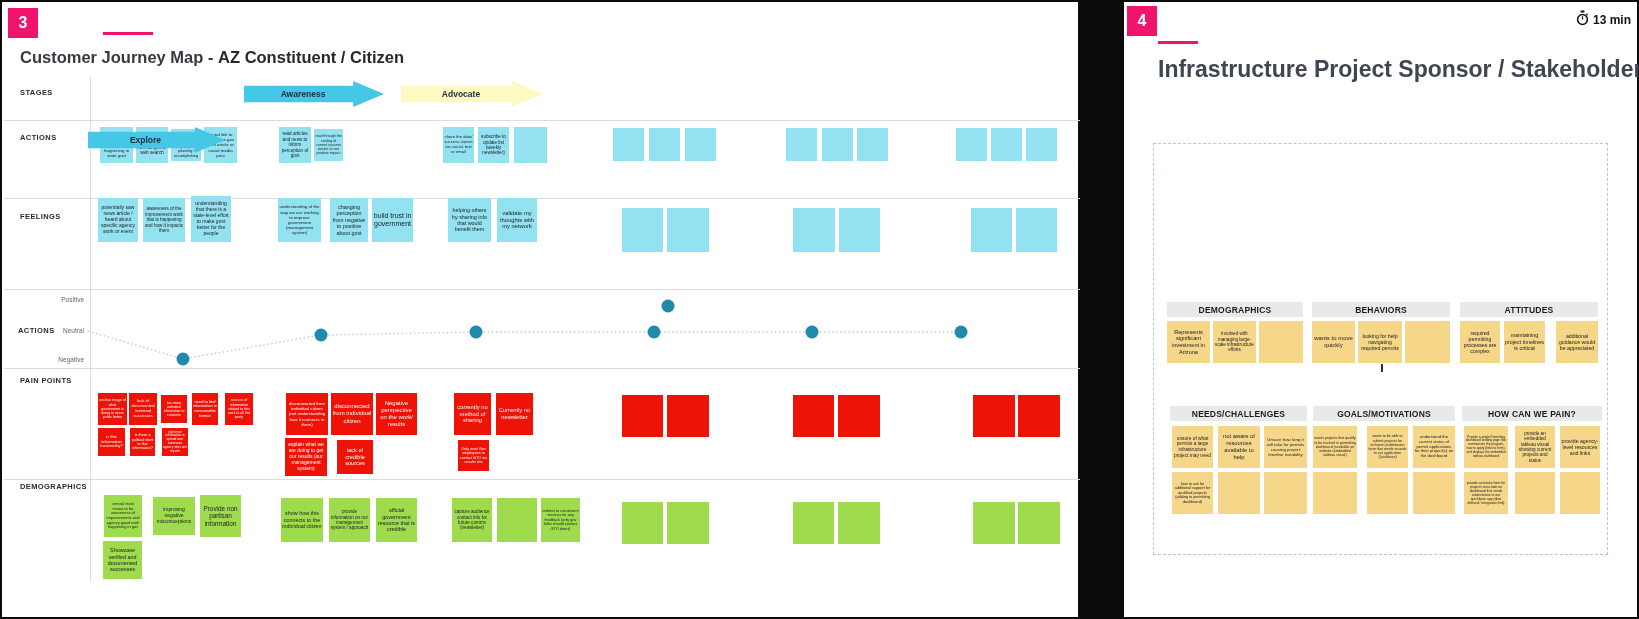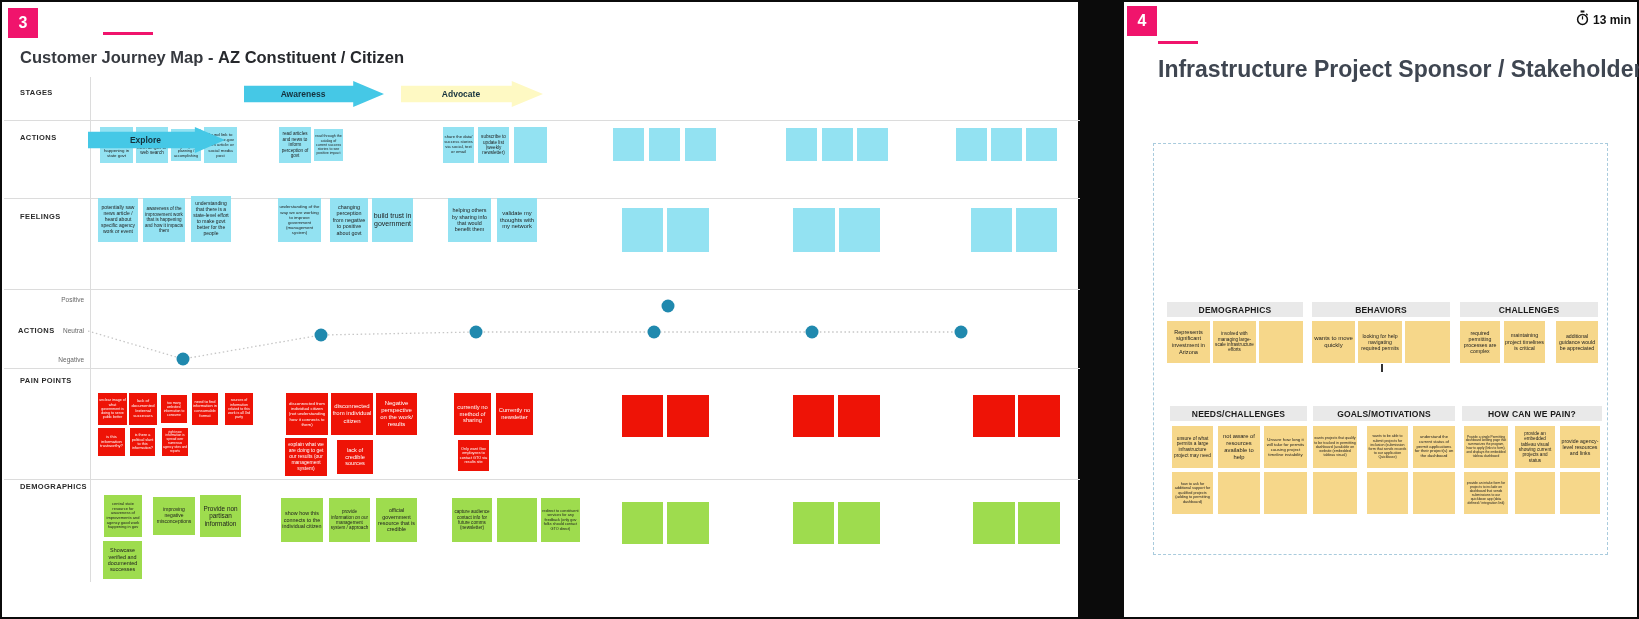--- a/index.html
+++ b/index.html
@@ -156,21 +156,21 @@
       <div class="sticky" style="left: 973px; top: 502px; width: 42px; height: 42px; background: rgb(158, 220, 78); font-size: 7.4px;"></div>
       <div class="sticky" style="left: 1018px; top: 502px; width: 42px; height: 42px; background: rgb(158, 220, 78); font-size: 7.4px;"></div>
       <div class="secbar" style="left: 1167px; top: 302px; width: 136px; background: rgb(233, 233, 233);">DEMOGRAPHICS</div>
       <div class="sticky" style="left: 1167px; top: 321px; width: 43px; height: 42px; background: rgb(246, 215, 138); font-size: 5.6px;">Represents significant investment in Arizona</div>
       <div class="sticky" style="left: 1213px; top: 321px; width: 43px; height: 42px; background: rgb(246, 215, 138); font-size: 4.6px;">involved with managing large-scale infrastructure efforts</div>
       <div class="sticky" style="left: 1259px; top: 321px; width: 44px; height: 42px; background: rgb(246, 215, 138); font-size: 7.4px;"></div>
       <div class="secbar" style="left: 1312px; top: 302px; width: 138px; background: rgb(233, 233, 233);">BEHAVIORS</div>
       <div class="sticky" style="left: 1312px; top: 321px; width: 43px; height: 42px; background: rgb(246, 215, 138); font-size: 6px;">wants to move quickly</div>
       <div class="sticky" style="left: 1358px; top: 321px; width: 44px; height: 42px; background: rgb(246, 215, 138); font-size: 5.2px;">looking for help navigating required permits</div>
       <div class="sticky" style="left: 1405px; top: 321px; width: 45px; height: 42px; background: rgb(246, 215, 138); font-size: 7.4px;"></div>
-      <div class="secbar" style="left: 1460px; top: 302px; width: 138px; background: rgb(233, 233, 233);">CHALLENGES</div>
+      <div class="secbar" style="left: 1460px; top: 302px; width: 138px; background: rgb(233, 233, 233);">ATTITUDES</div>
       <div class="sticky" style="left: 1460px; top: 321px; width: 40px; height: 42px; background: rgb(246, 215, 138); font-size: 5.2px;">required permitting processes are complex</div>
       <div class="sticky" style="left: 1504px; top: 321px; width: 41px; height: 42px; background: rgb(246, 215, 138); font-size: 5.4px;">maintaining project timelines is critical</div>
       <div class="sticky" style="left: 1556px; top: 321px; width: 42px; height: 42px; background: rgb(246, 215, 138); font-size: 5.2px;">additional guidance would be appreciated</div>
       <div class="secbar" style="left: 1170px; top: 406px; width: 137px; background: rgb(233, 233, 233);">NEEDS/CHALLENGES</div>
       <div class="sticky" style="left: 1172px; top: 426px; width: 41px; height: 42px; background: rgb(246, 215, 138); font-size: 4.8px;">unsure of what permits a large infrastructure project may need</div>
       <div class="sticky" style="left: 1218px; top: 426px; width: 42px; height: 42px; background: rgb(246, 215, 138); font-size: 5.8px;">not aware of resources available to help</div>
       <div class="sticky" style="left: 1264px; top: 426px; width: 43px; height: 42px; background: rgb(246, 215, 138); font-size: 4.4px;">Unsure how long it will take for permits causing project timeline instability</div>
       <div class="sticky" style="left: 1172px; top: 472px; width: 41px; height: 42px; background: rgb(246, 215, 138); font-size: 3.8px;">how to ask for additional support for qualified projects (adding to permitting dashboard)</div>
       <div class="sticky" style="left: 1218px; top: 472px; width: 42px; height: 42px; background: rgb(246, 215, 138); font-size: 7.4px;"></div>
       <div class="sticky" style="left: 1264px; top: 472px; width: 43px; height: 42px; background: rgb(246, 215, 138); font-size: 7.4px;"></div>

